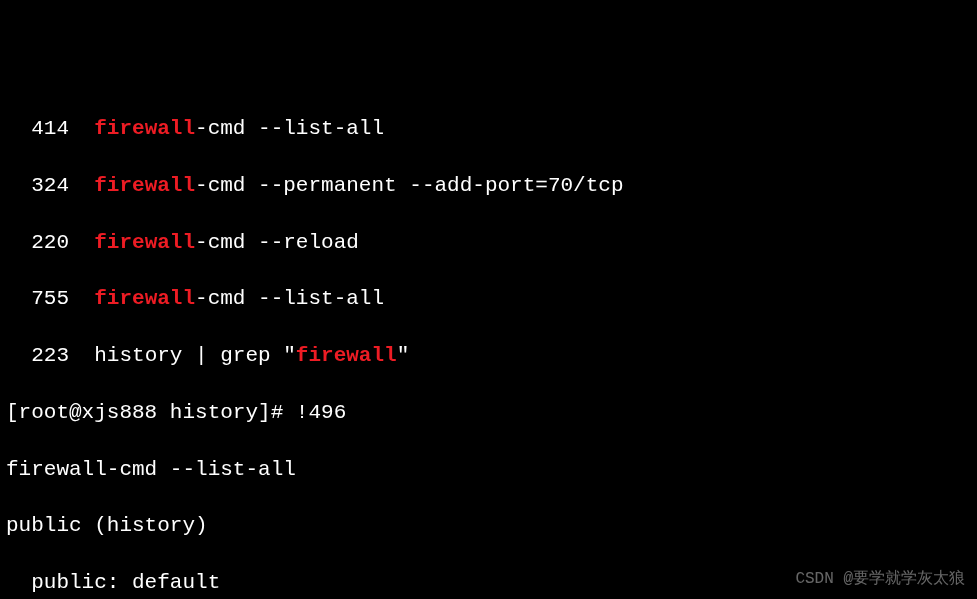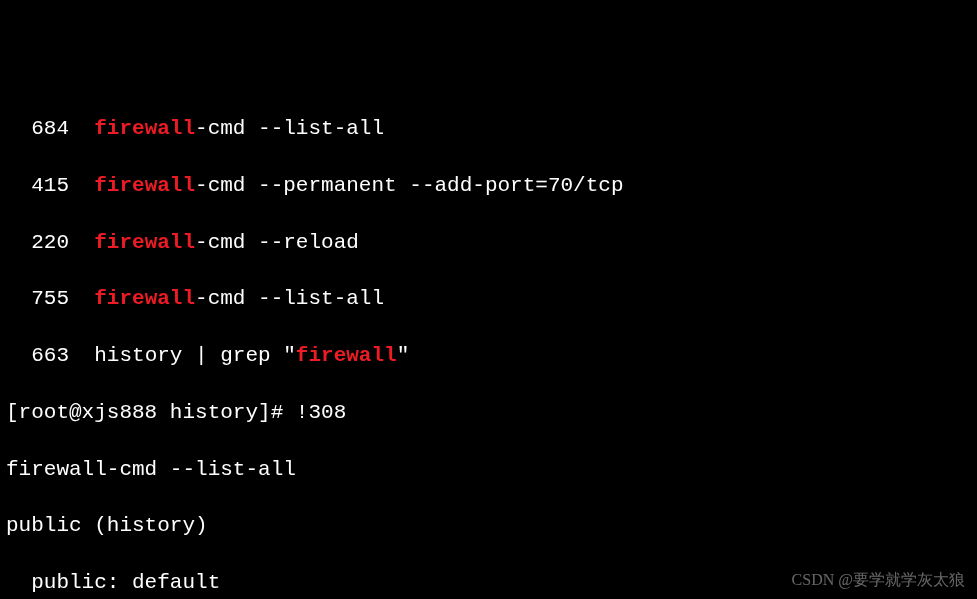--- a/index.html
+++ b/index.html
@@ -26,35 +26,35 @@
     }
     .line {
       display: block;
     }
     .watermark {
       position: absolute;
       bottom: 8px;
       right: 12px;
       color: rgba(255,255,255,0.4);
       font-size: 16px;
-      font-family: Liberation Serif, serif;
+      font-family: Liberation Mono, monospace;
       white-space: nowrap;
     }
   </style>
 </head>
 <body>
 
 
 
-<div class="line"><span>  684  </span><span></span><span class="hl">firewall</span><span>-cmd --list-all</span></div>
-<div class="line"><span>  415  </span><span></span><span class="hl">firewall</span><span>-cmd --permanent --add-port=70/tcp</span></div>
+<div class="line"><span>  414  </span><span></span><span class="hl">firewall</span><span>-cmd --list-all</span></div>
+<div class="line"><span>  324  </span><span></span><span class="hl">firewall</span><span>-cmd --permanent --add-port=70/tcp</span></div>
 <div class="line"><span>  220  </span><span></span><span class="hl">firewall</span><span>-cmd --reload</span></div>
 <div class="line"><span>  755  </span><span></span><span class="hl">firewall</span><span>-cmd --list-all</span></div>
-<div class="line"><span>  663  </span><span>history | grep "</span><span class="hl">firewall</span><span>"</span></div>
-<div class="line"><span>[root@xjs888 history]# </span><span>!308</span></div>
+<div class="line"><span>  223  </span><span>history | grep "</span><span class="hl">firewall</span><span>"</span></div>
+<div class="line"><span>[root@xjs888 history]# </span><span>!496</span></div>
 <div class="line">firewall-cmd --list-all</div>
 <div class="line">public (history)</div>
 <div class="line">  public: default</div>
 
 
 
 
 
 
 

